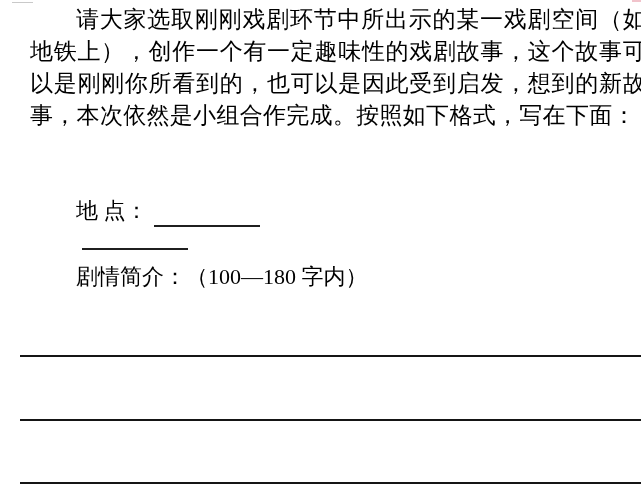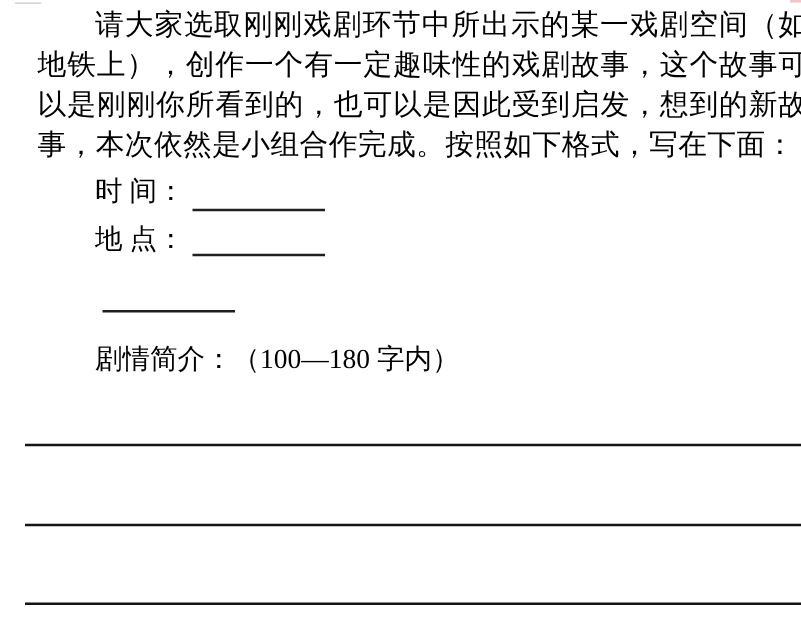--- a/index.html
+++ b/index.html
@@ -32,34 +32,34 @@
   .field-row {
     position: absolute;
     left: 64px;
     display: flex;
     align-items: flex-end;
     font-size: 22px;
     line-height: 26px;
     white-space: pre;
   }
   .row-0 { top: 140px; }
-  .row-1 { top: 178px; align-items: center; }
+  .row-1 { top: 198px; }
   .row-2 { top: 226px; }
   .blank {
     display: inline-block;
     width: 106px;
     height: 22px;
     margin-left: 6px;
     margin-bottom: -3px;
     border-bottom: 2px solid #1f1f1f;
   }
   .synopsis {
     position: absolute;
     left: 64px;
-    top: 274px;
+    top: 264px;
     font-size: 22px;
     line-height: 26px;
   }
   .writing-line {
     position: absolute;
     left: 8px;
     width: 621px;
     height: 0;
     border-top: 2px solid #151515;
   }
@@ -88,24 +88,20 @@
 </head>
 <body>
 
 <div class="page">
 
   <div class="tl-mark"></div>
   <div class="tr-mark"></div>
 
   <p class="paragraph">请大家选取刚刚戏剧环节中所出示的某一戏剧空间（如地铁上），创作一个有一定趣味性的戏剧故事，这个故事可以是刚刚你所看到的，也可以是因此受到启发，想到的新故事，本次依然是小组合作完成。按照如下格式，写在下面：</p>
 
-  <div class="field-row row-0">
-    <span>时 间：</span>
-    <span class="blank"></span>
-  </div>
 
   <div class="field-row row-1">
     <span>地 点：</span>
     <span class="blank"></span>
   </div>
 
   <div class="field-row row-2">
     <span class="blank"></span>
   </div>
 

